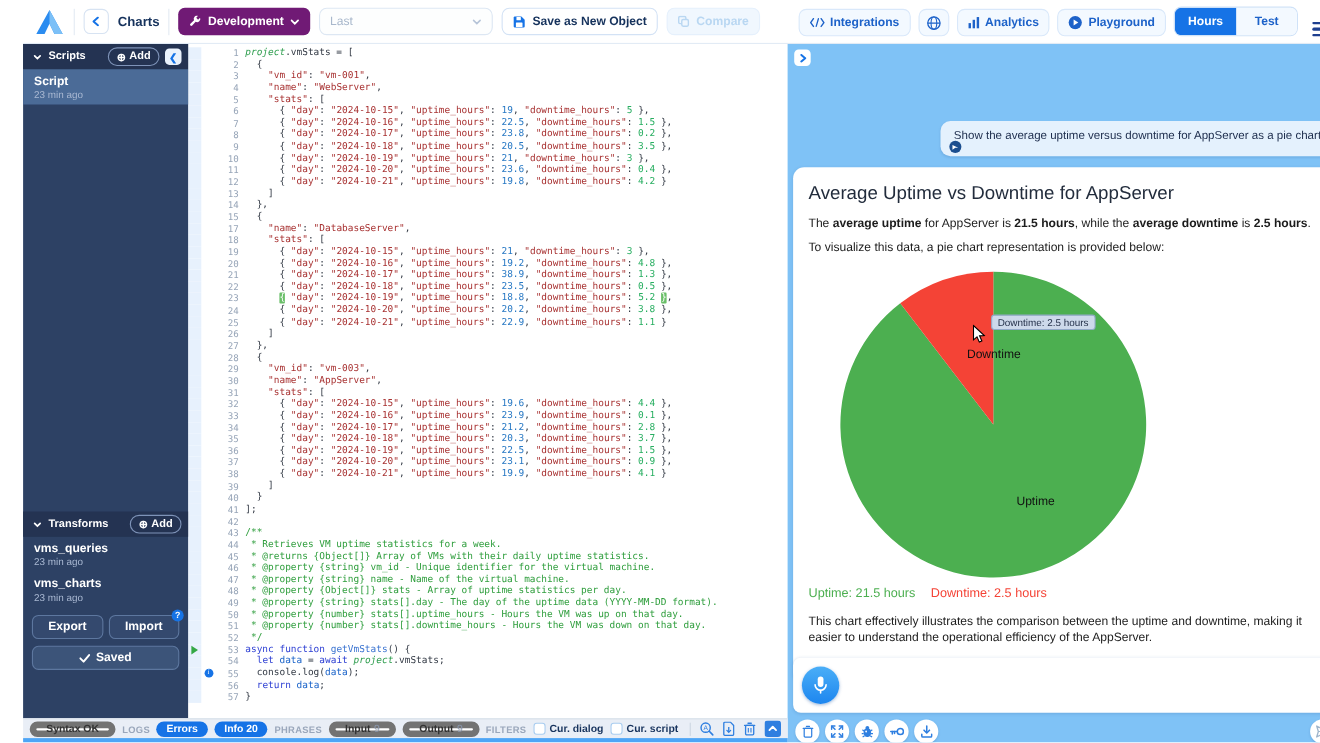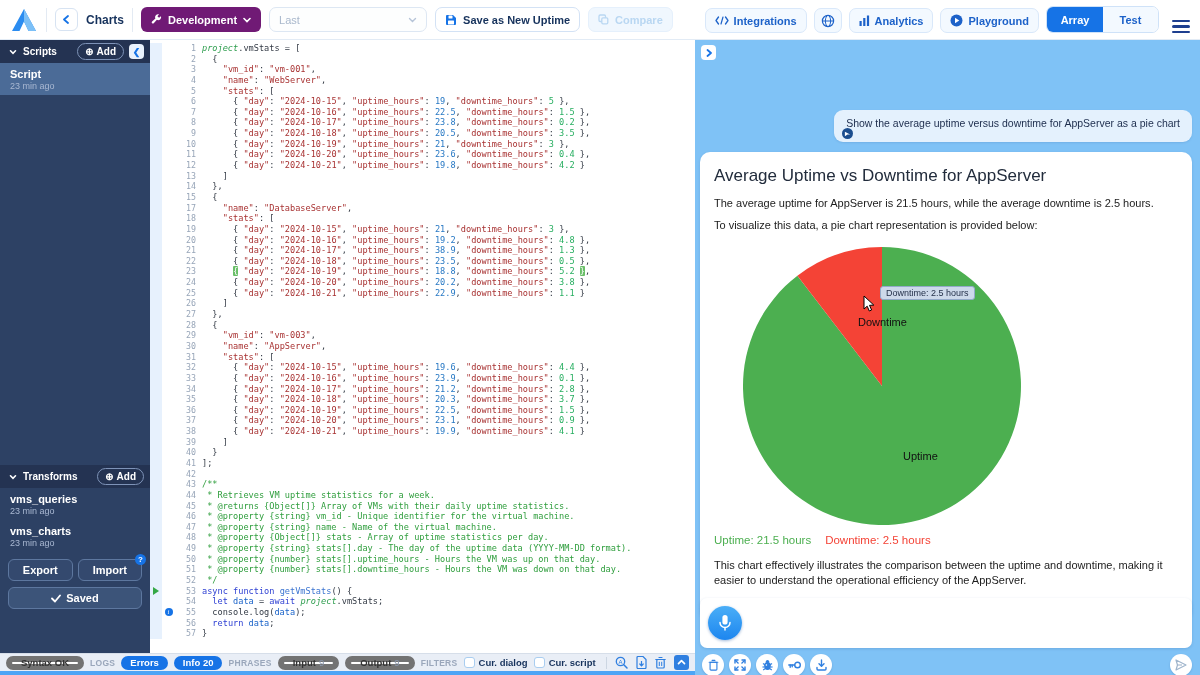--- a/index.html
+++ b/index.html
@@ -1,18 +1,18 @@
 <!DOCTYPE html>
 <html><head>
 <meta charset="utf-8">
 <style>
   * { margin:0; padding:0; box-sizing:border-box; }
   html,body { width:1200px; height:675px; overflow:hidden; }
   body { font-family:"Liberation Sans", sans-serif; background:#fff; position:relative; }
-  .app { position:absolute; inset:0; width:1057px; height:675px; }
+  .app { position:absolute; inset:0; width:1057px; height:675px;margin-left:21px; }
 
   
   .topbar { position:absolute; left:0; top:0; width:1200px; height:40px; background:#fff;
     border-bottom:1px solid #e2ebf5; display:flex; align-items:center; padding:0 10px; gap:8px; z-index:30; }
   .tb-divider { width:1px; height:24px; background:#e3eaf3; }
   .logo { width:28px; height:26px; display:flex; align-items:center; justify-content:center; }
   .iconbtn { width:23px; height:23px; border:1px solid #d7e3f2; border-radius:6px; background:#fff;
     display:flex; align-items:center; justify-content:center; cursor:pointer; }
   .tb-label { font-size:12px; font-weight:bold; color:#16325c; }
   .btn-blue { height:25px; background:#701a75; color:#fff; font-size:11px; font-weight:bold;
@@ -114,21 +114,21 @@
     border-radius:50%; display:flex; align-items:center; justify-content:center; }
   .micbox { position:absolute; left:5px; top:558px; width:492px; height:50px; background:#fff; border-radius:7px;
     box-shadow:0 1px 3px rgba(40,90,150,.2); display:flex; align-items:center; padding:0 8px; }
   .micbtn { width:34px; height:34px; border-radius:50%; background:linear-gradient(180deg,#4aaef7,#1d86ef);
     display:flex; align-items:center; justify-content:center; cursor:pointer; box-shadow:0 1px 3px rgba(20,80,160,.4); }
   .chat-tools { position:absolute; left:7px; top:614px; width:490px; display:flex; gap:5px; align-items:center; }
   .tool { width:22px; height:22px; background:#fff; border-radius:50%; display:flex; align-items:center;
     justify-content:center; cursor:pointer; box-shadow:0 1px 2px rgba(40,90,150,.25); }
   .tool.send { margin-left:auto; }
 
-  b { font-weight:normal; }
+  b { font-weight:bold; }
   svg { display:block; }
 </style>
 </head>
 <body>
 
 <div class="app">
 
   <header class="topbar">
     <div class="logo">
       <svg width="26" height="24" viewBox="0 0 26 24">
@@ -158,21 +158,21 @@
       <svg width="9" height="6" viewBox="0 0 8 6">
           <polyline points="1,1.5 4,4.5 7,1.5" fill="none" stroke="#b6c4d8" stroke-width="1.4" stroke-linecap="round"></polyline>
         </svg>
     </div>
     <button class="btn-outline">
       <svg width="12" height="12" viewBox="0 0 12 12">
           <path d="M1,2 a1,1 0 0 1 1,-1 h6 l3,3 v6 a1,1 0 0 1 -1,1 h-8 a1,1 0 0 1 -1,-1 Z" fill="#1673e6"></path>
           <rect x="3" y="6.5" width="6" height="4" fill="#fff" rx="0.5"></rect>
           <rect x="3.5" y="1.5" width="4" height="3" fill="#fff" rx="0.5"></rect>
         </svg>
-      <span>Save as New Uptime</span>
+      <span>Save as New Object</span>
     </button>
     <div class="btn-disabled">
       <svg width="11" height="11" viewBox="0 0 11 11">
           <rect x="1" y="1" width="6.5" height="6.5" rx="1.2" fill="none" stroke="#b9d7f2" stroke-width="1.3"></rect>
           <rect x="3.8" y="3.8" width="6" height="6" rx="1.2" fill="#f0f7fe" stroke="#b9d7f2" stroke-width="1.3"></rect>
         </svg>
       <span>Compare</span>
     </div>
 
     <div class="tb-right">
@@ -200,21 +200,21 @@
         <span>Analytics</span>
       </button>
       <button class="btn-soft">
         <svg width="13" height="13" viewBox="0 0 13 13">
             <circle cx="6.5" cy="6.5" r="6" fill="#1d62c9"></circle>
             <polygon points="5,3.8 9.3,6.5 5,9.2" fill="#fff"></polygon>
           </svg>
         <span>Playground</span>
       </button>
       <div class="seg">
-        <div class="on">Array</div>
+        <div class="on">Hours</div>
         <div class="off">Test</div>
       </div>
       <div class="hamburger">
           <i></i>
           <i></i>
           <i></i>
         </div>
     </div>
   </header>
 

